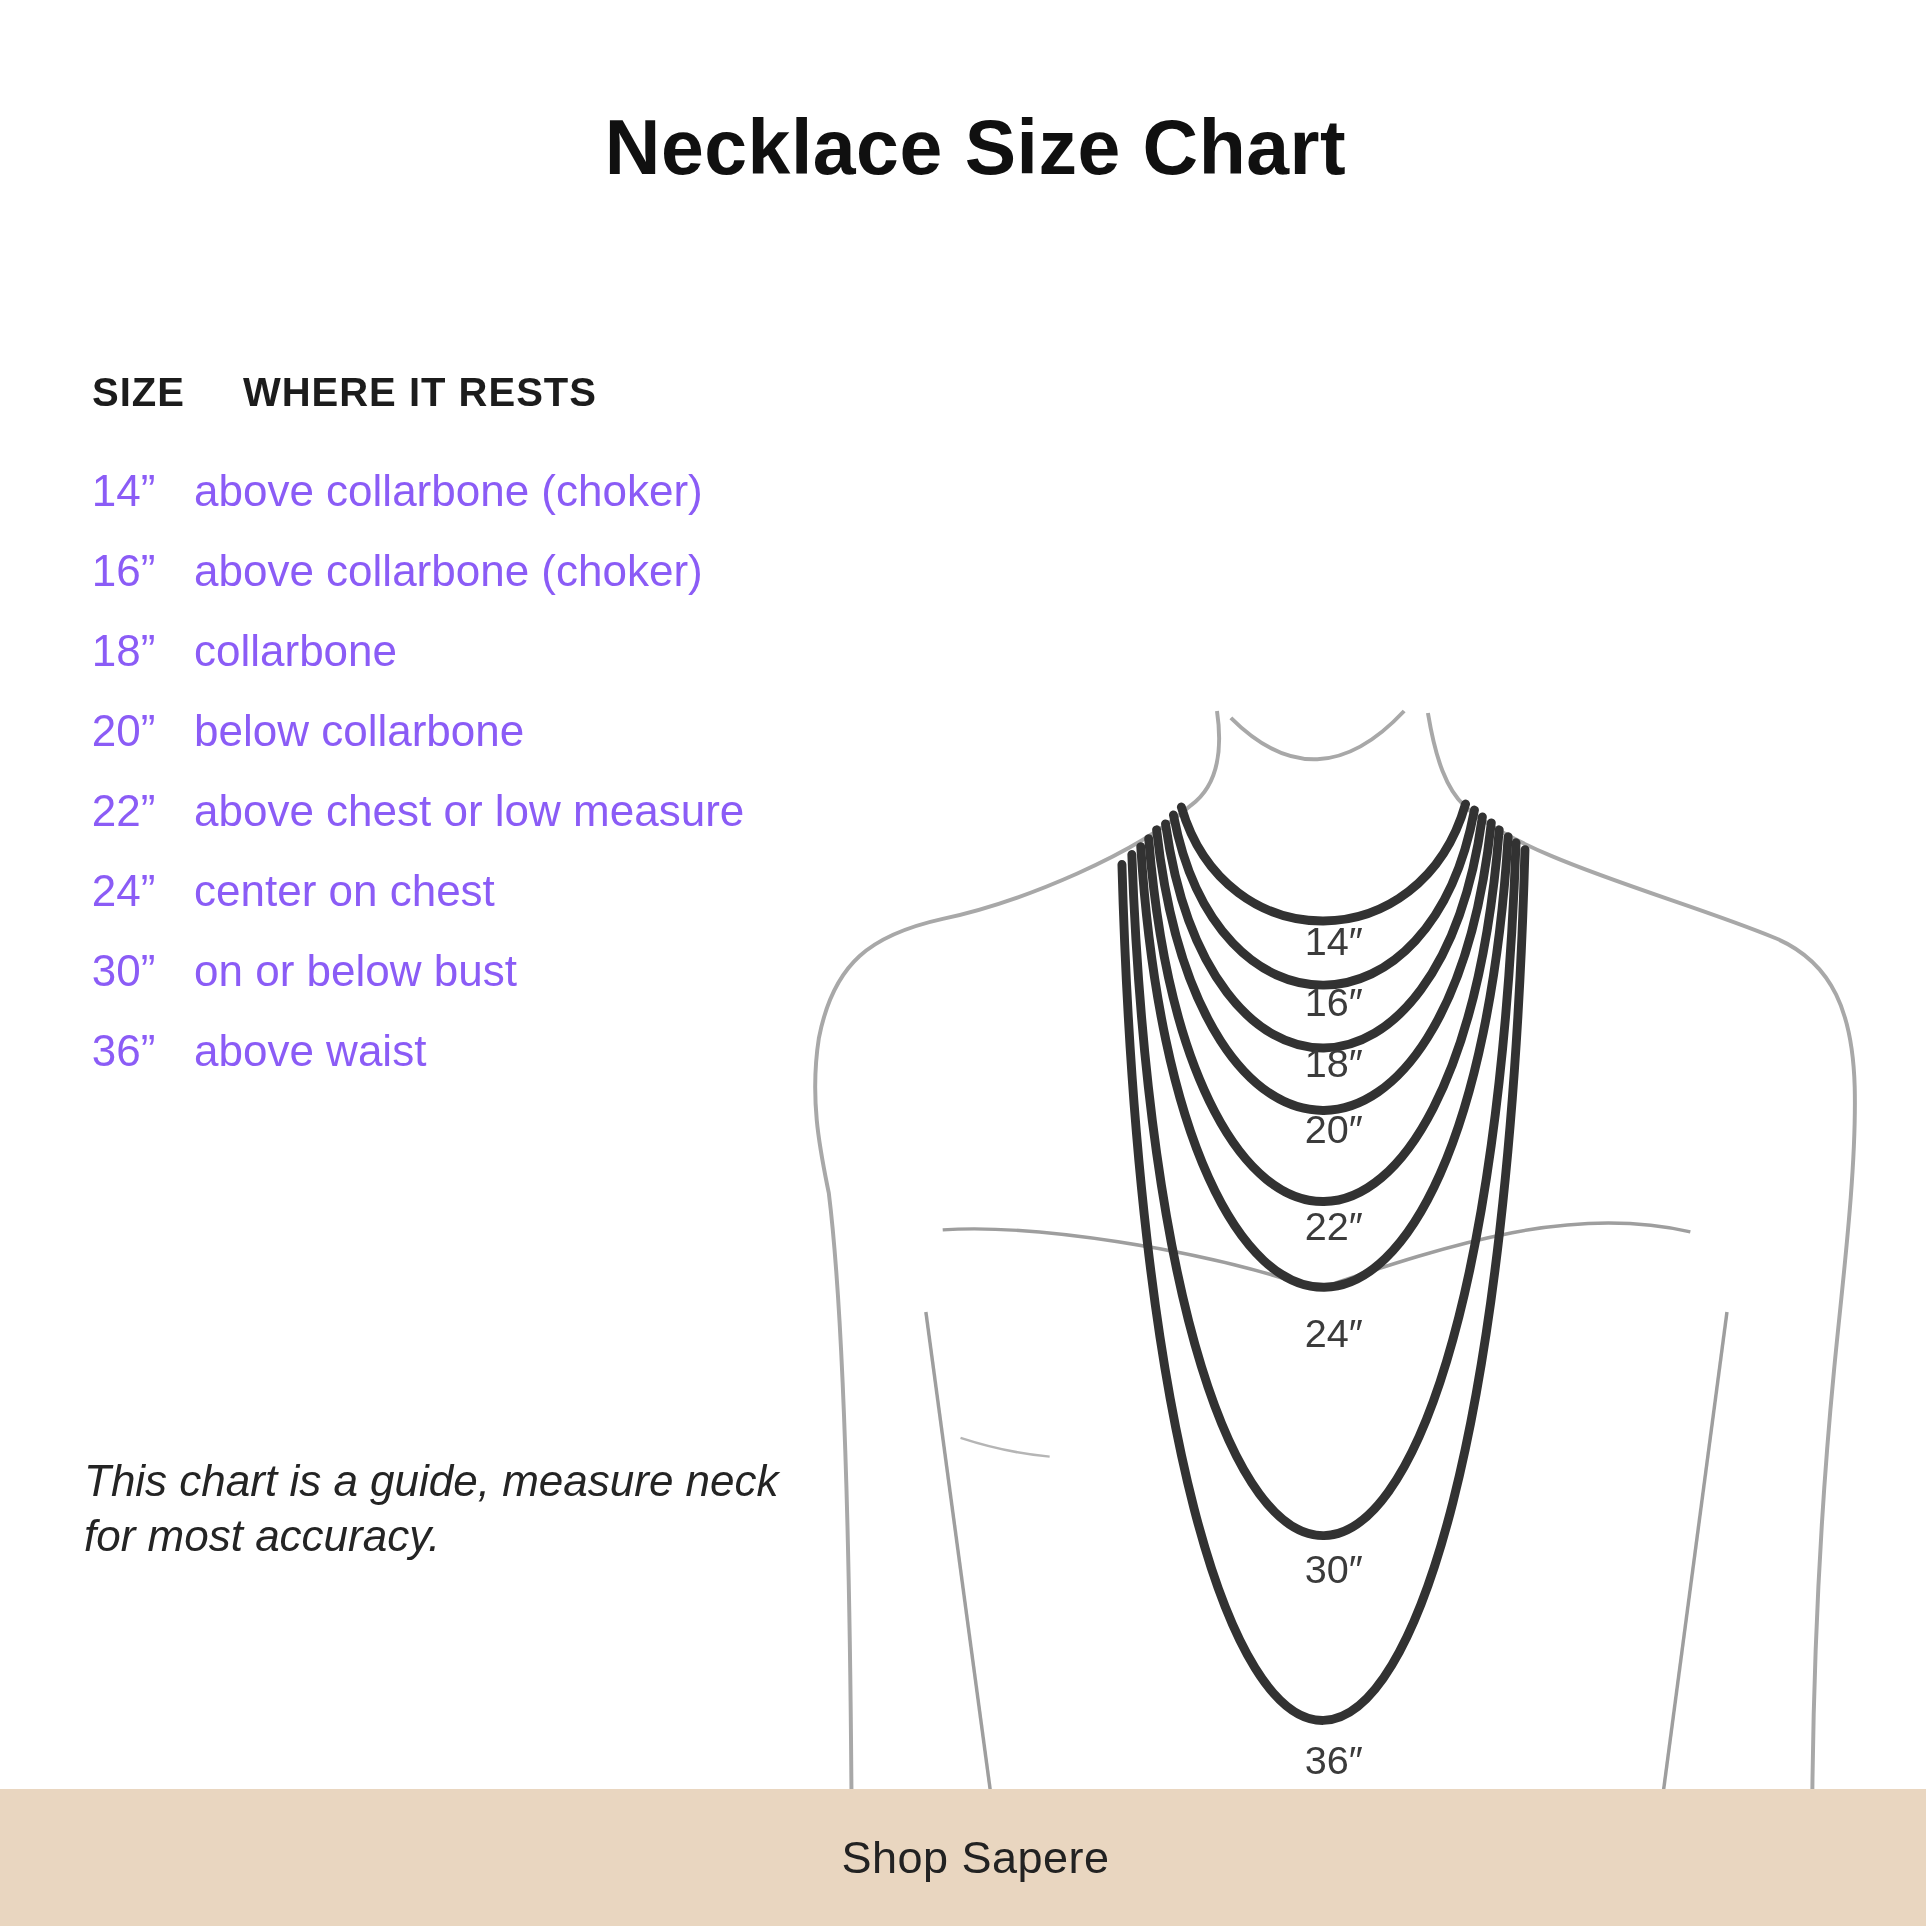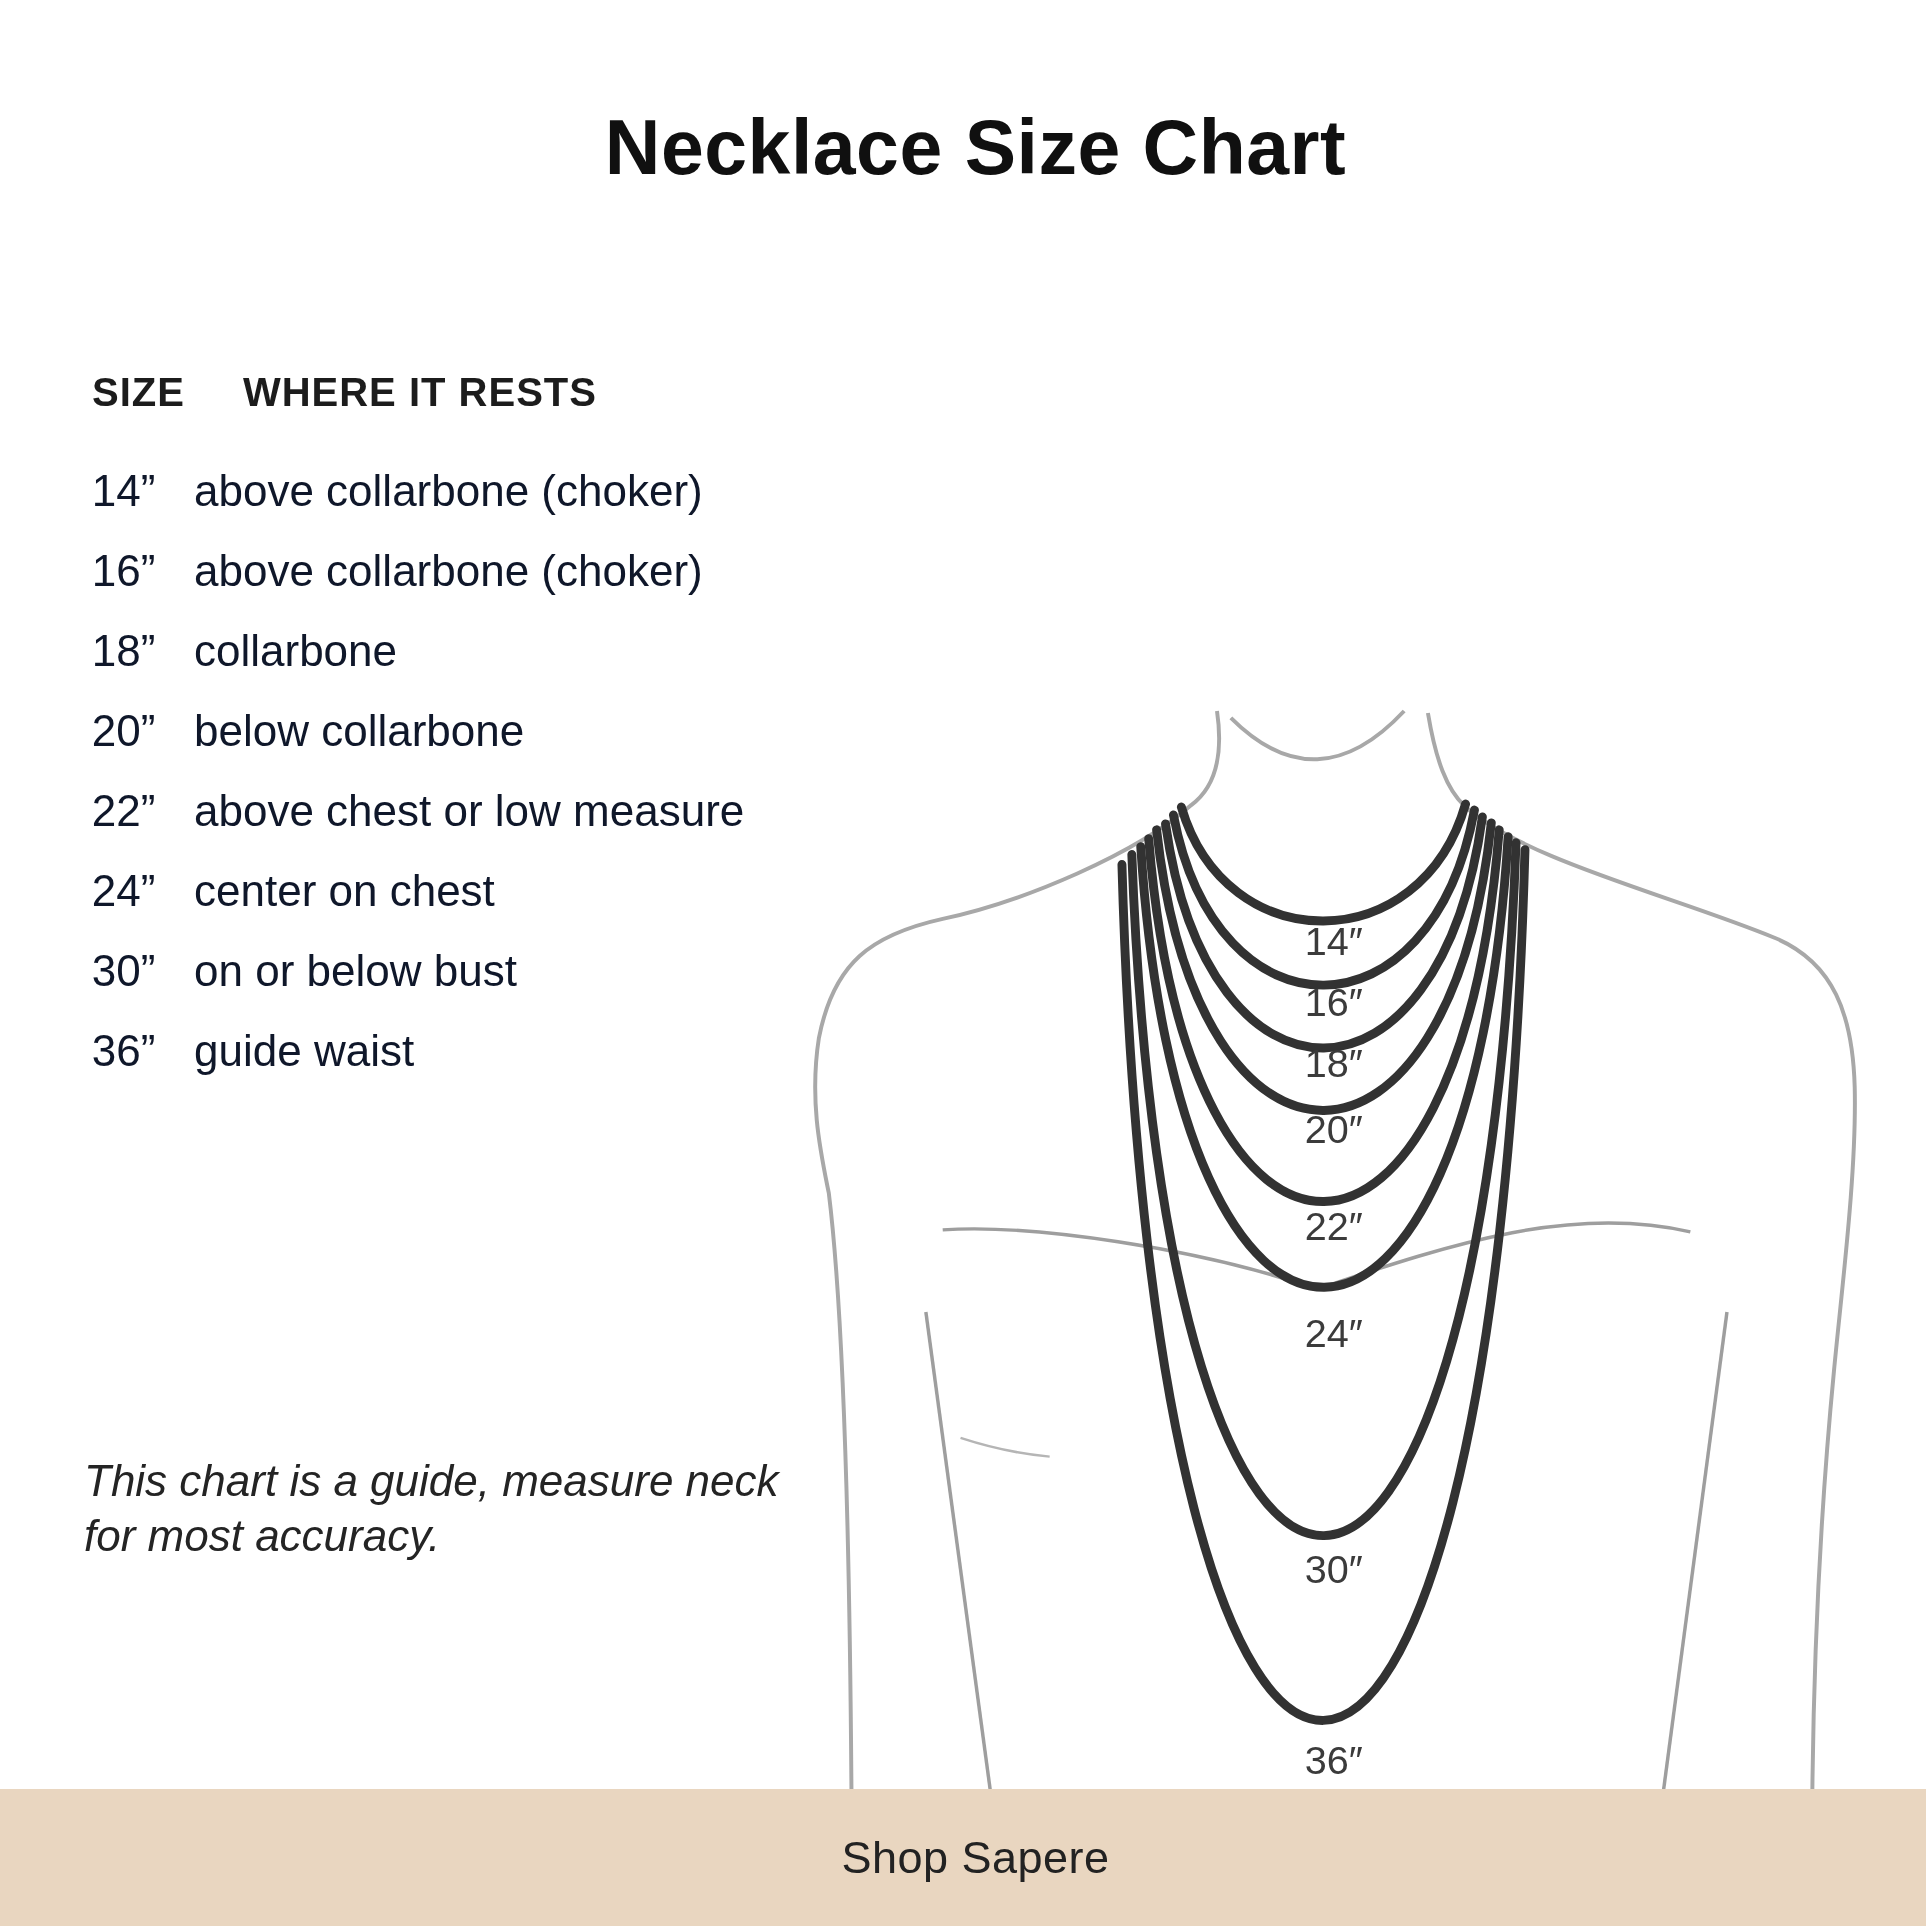--- a/index.html
+++ b/index.html
@@ -16,21 +16,21 @@
     position:absolute;top:103px;left:0;right:0;
     text-align:center;
     font-size:77px;font-weight:700;color:#101010;
     letter-spacing:0.5px;
   }
   .size-table{position:absolute;left:69px;top:370px;}
   .thead{display:flex;align-items:baseline;font-size:40px;font-weight:700;color:#1c1c1c;letter-spacing:1px;}
   .thead .h-size{margin-left:23px;}
   .thead .h-rests{margin-left:58px;}
   .trows{position:absolute;left:0;top:81px;}
-  .trow{display:flex;align-items:center;height:80px;font-size:44px;color:#0f172a;}
+  .trow{display:flex;align-items:center;height:80px;font-size:44px;color:#8b5cf6;}
   .trow .sz{width:109px;text-align:center;flex:0 0 auto;}
   .trow .rest{margin-left:16px;white-space:nowrap;}
   .note{
     position:absolute;left:84px;top:1453px;
     font-size:44px;line-height:55px;color:#242424;font-style:italic;
   }
   svg.figure{position:absolute;left:0;top:0;width:1927px;height:1927px;}
   .body-line{fill:none;stroke-width:4px;}
   .bust-line{fill:none;stroke-width:3.5px;}
   .thin-line{fill:none;stroke-width:2.5px;stroke:#b5b5b5;}
@@ -78,21 +78,21 @@
         <div class="trow">
           <span class="sz">24”</span>
           <span class="rest">center on chest</span>
         </div>
         <div class="trow">
           <span class="sz">30”</span>
           <span class="rest">on or below bust</span>
         </div>
         <div class="trow">
           <span class="sz">36”</span>
-          <span class="rest">guide waist</span>
+          <span class="rest">above waist</span>
         </div>
       </div>
   </div>
 
   <div class="note">
     <div>This chart is a guide, measure neck</div>
     <div>for most accuracy.</div>
   </div>
 
   <svg class="figure" viewBox="0 0 1946 1946">

